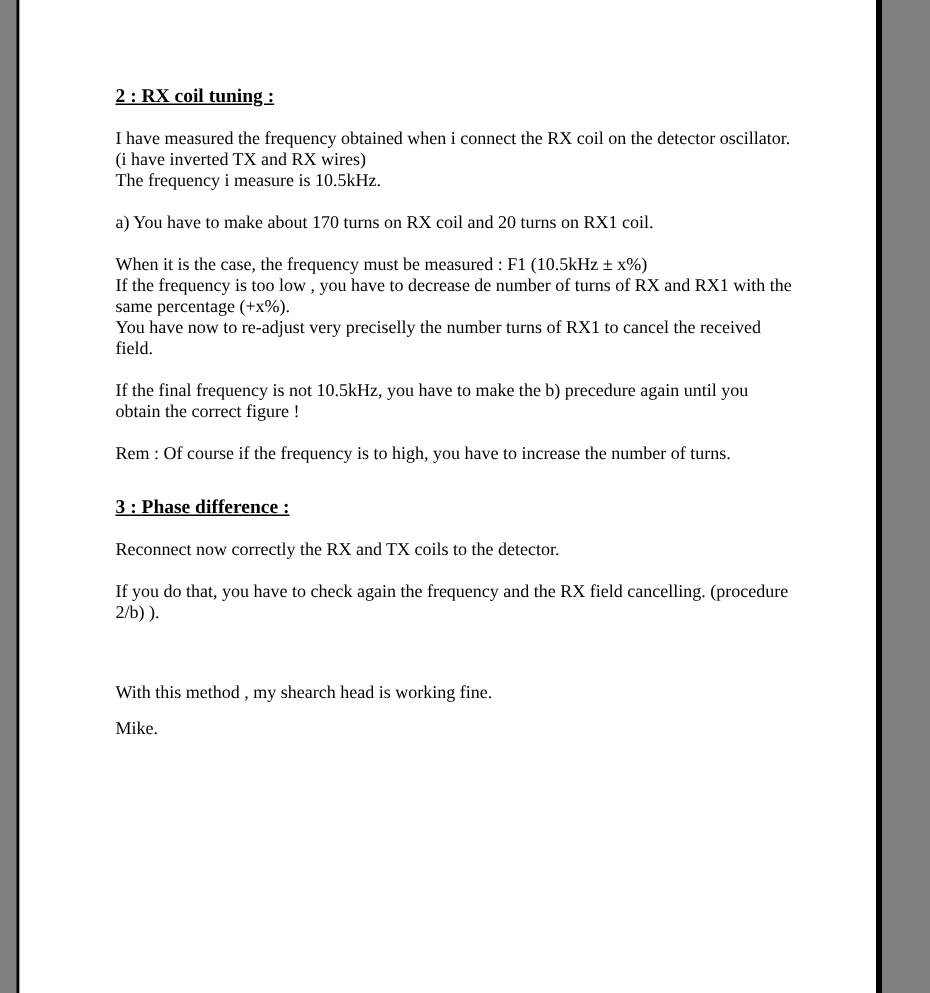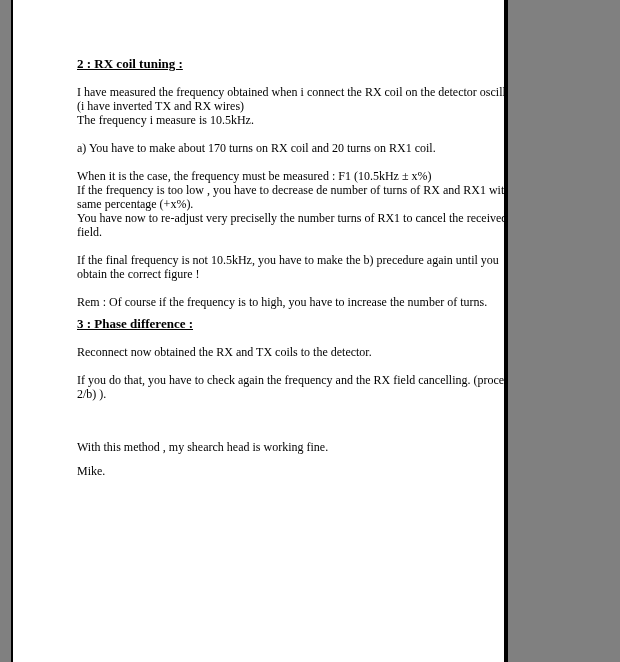--- a/index.html
+++ b/index.html
@@ -14,21 +14,21 @@
     flex-direction: row;
     overflow: hidden;
     background: #808080;
     font-family: "Liberation Serif", "DejaVu Serif", serif;
   }
   .gutter-left   { width: 11px; height: 100%; background: #808080; flex: 0 0 auto; }
   .page-border-left  { width: 2px;  height: 100%; background: #000000; flex: 0 0 auto; }
   .page-border-right { width: 4px;  height: 100%; background: #000000; flex: 0 0 auto; }
   .gutter-right  { width: 24px; height: 100%; background: #808080; flex: 0 0 auto; }
   .page {
-    width: 491px;
+    width: 571px;
     height: 100%;
     background: #ffffff;
     flex: 0 0 auto;
     box-sizing: border-box;
     padding: 57px 10px 0 64px;
     overflow: hidden;
   }
   .block {
     margin: 0;
     color: #000000;
@@ -39,21 +39,21 @@
   .heading {
     font-size: 13px;
     line-height: 14px;
     font-weight: bold;
     text-decoration: underline;
     white-space: pre;
     margin: 0;
     color: #000000;
   }
   .mt-para    { margin-top: 14px; }
-  .mt-section { margin-top: 8px; }
+  .mt-section { margin-top: 22px; }
   .mt-closing { margin-top: 39px; }
   .mt-sign    { margin-top: 10px; }
 </style>
 </head>
 <body>
 
 <div class="screen">
   <div class="gutter-left"></div>
   <div class="page-border-left"></div>
 
@@ -73,21 +73,21 @@
 You have now to re-adjust very preciselly the number turns of RX1 to cancel the received
 field.</div>
 
     <div class="block mt-para">If the final frequency is not 10.5kHz, you have to make the b) precedure again until you
 obtain the correct figure !</div>
 
     <div class="block mt-para">Rem : Of course if the frequency is to high, you have to increase the number of turns.</div>
 
     <div class="heading mt-section">3 : Phase difference :</div>
 
-    <div class="block mt-para">Reconnect now obtained the RX and TX coils to the detector.</div>
+    <div class="block mt-para">Reconnect now correctly the RX and TX coils to the detector.</div>
 
 
     <div class="block mt-para">If you do that, you have to check again the frequency and the RX field cancelling. (procedure
 2/b) ).</div>
 
 
     <div class="block mt-closing">With this method , my shearch head is working fine.</div>
 
     <div class="block mt-sign">Mike.</div>
   </div>

